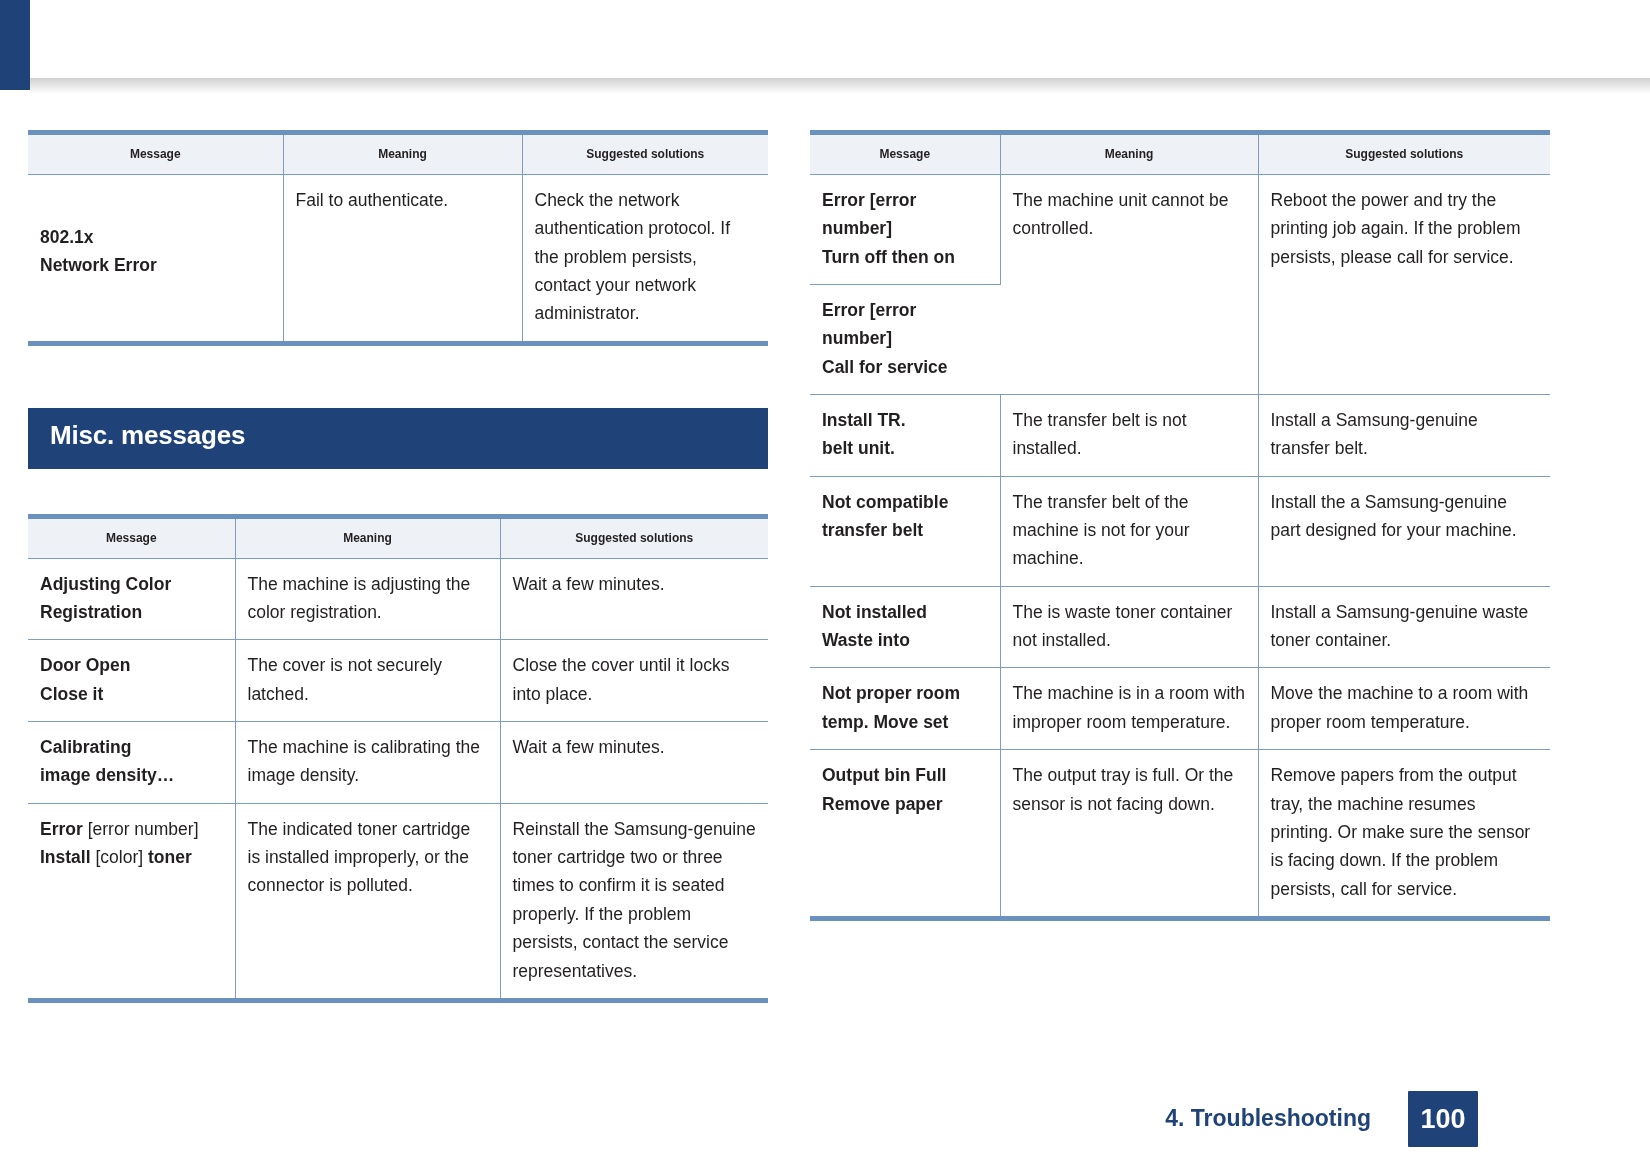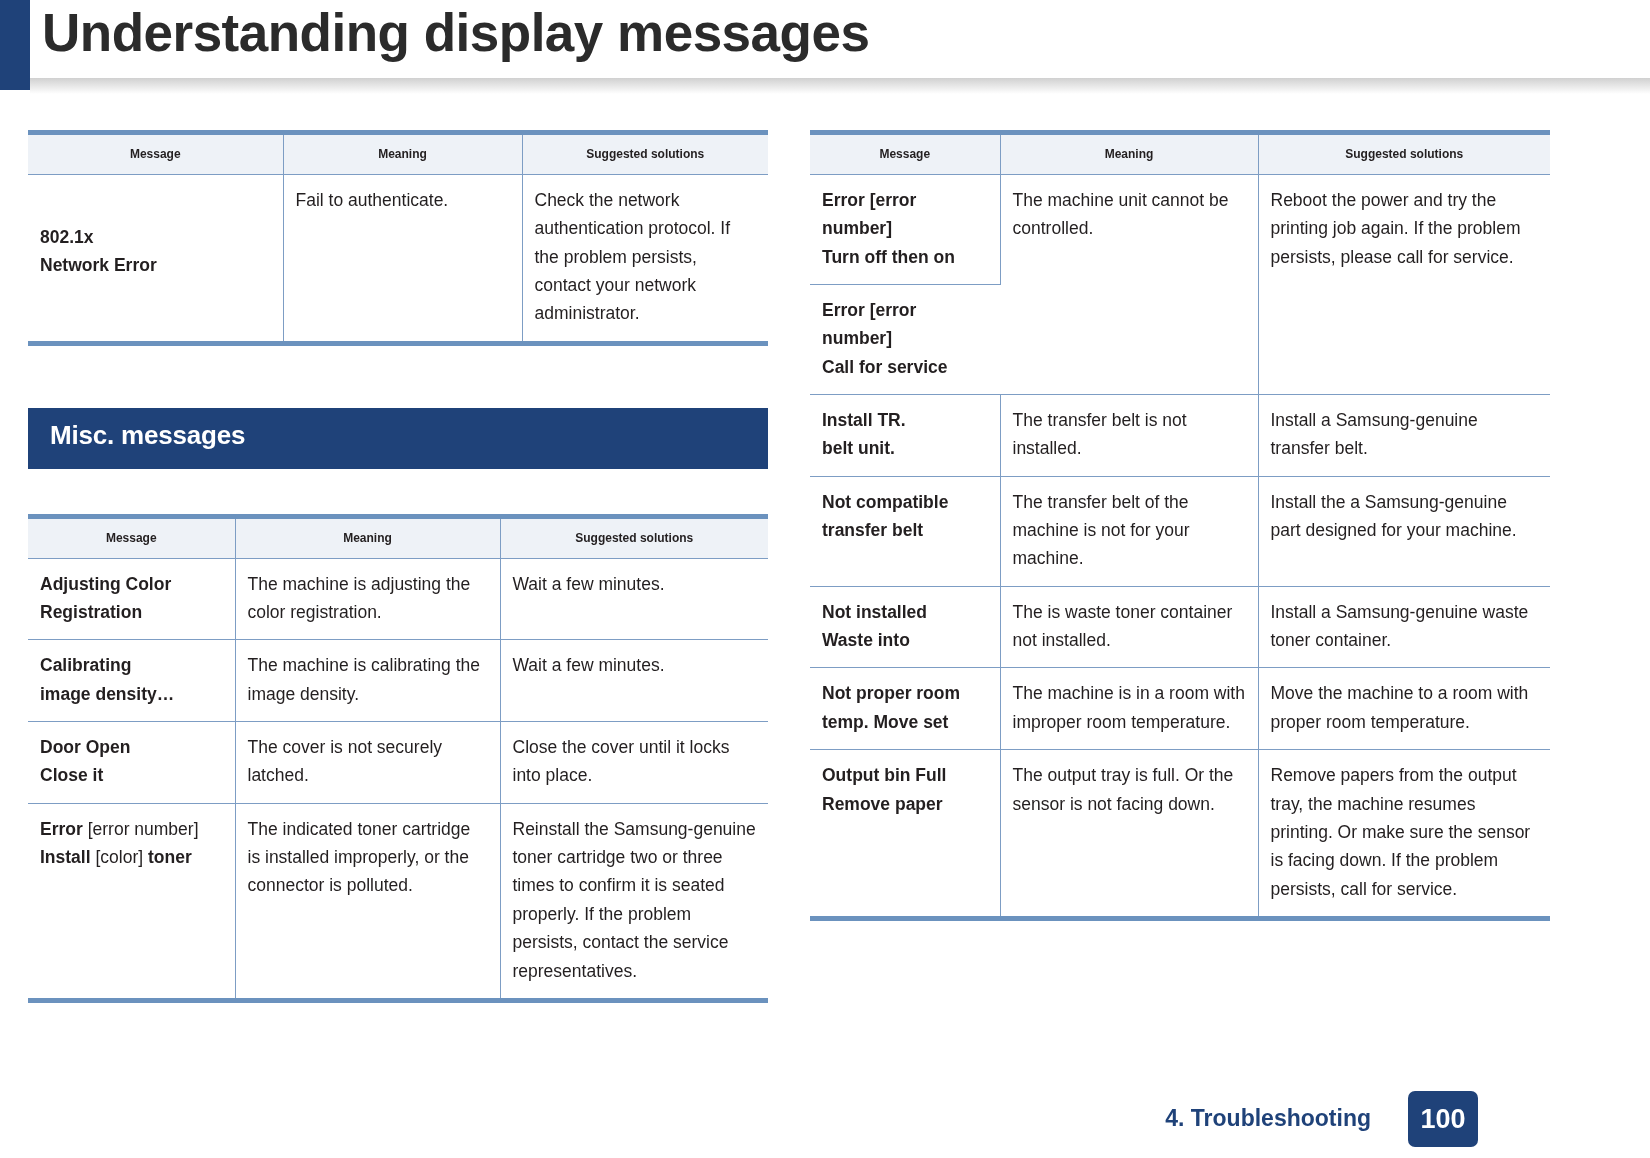--- a/index.html
+++ b/index.html
@@ -130,37 +130,36 @@
     color: #1f4279;
     white-space: nowrap;
   }
   #footer-page-badge {
     position: absolute;
     right: 8px;
     bottom: 11px;
     min-width: 70px;
     height: 56px;
     background: #1f4279;
-    border-radius: 7px;
+    border-radius: 1px;
     color: #ffffff;
     font-size: 27px;
     font-weight: bold;
     display: flex;
     align-items: center;
     justify-content: center;
     padding: 0 6px;
     box-sizing: border-box;
   }
 </style>
 </head>
 <body>
 
 <div id="page-header">
   <div id="header-accent-bar"></div>
-  <div id="page-title">Understanding display messages</div>
   <div id="header-shadow"></div>
 </div>
 
 <div id="content">
 
   <div id="left-column" class="column">
 
     <table class="msg-table">
       <colgroup>
           <col style="width:255px">
@@ -208,33 +207,33 @@
           <tr>
             <td class="msg-cell">
                 <div>Adjusting Color</div>
                 <div>Registration</div>
               </td>
             <td>The machine is adjusting the color registration.</td>
             <td>Wait a few minutes.</td>
           </tr>
           <tr>
             <td class="msg-cell">
+                <div>Door Open</div>
+                <div>Close it</div>
+              </td>
+            <td>The cover is not securely latched.</td>
+            <td>Close the cover until it locks into place.</td>
+          </tr>
+          <tr>
+            <td class="msg-cell">
                 <div>Calibrating</div>
                 <div>image density…</div>
               </td>
             <td>The machine is calibrating the image density.</td>
             <td>Wait a few minutes.</td>
-          </tr>
-          <tr>
-            <td class="msg-cell">
-                <div>Door Open</div>
-                <div>Close it</div>
-              </td>
-            <td>The cover is not securely latched.</td>
-            <td>Close the cover until it locks into place.</td>
           </tr>
           <tr>
             <td class="msg-cell">
                 <div><span>Error </span><span class="reg">[error number]</span></div>
                 <div><span>Install </span><span class="reg">[color] </span><span>toner</span></div>
               </td>
             <td>The indicated toner cartridge is installed improperly, or the connector is polluted.</td>
             <td>Reinstall the Samsung-genuine toner cartridge two or three times to confirm it is seated properly. If the problem persists, contact the service representatives.</td>
           </tr>
         </tbody>

